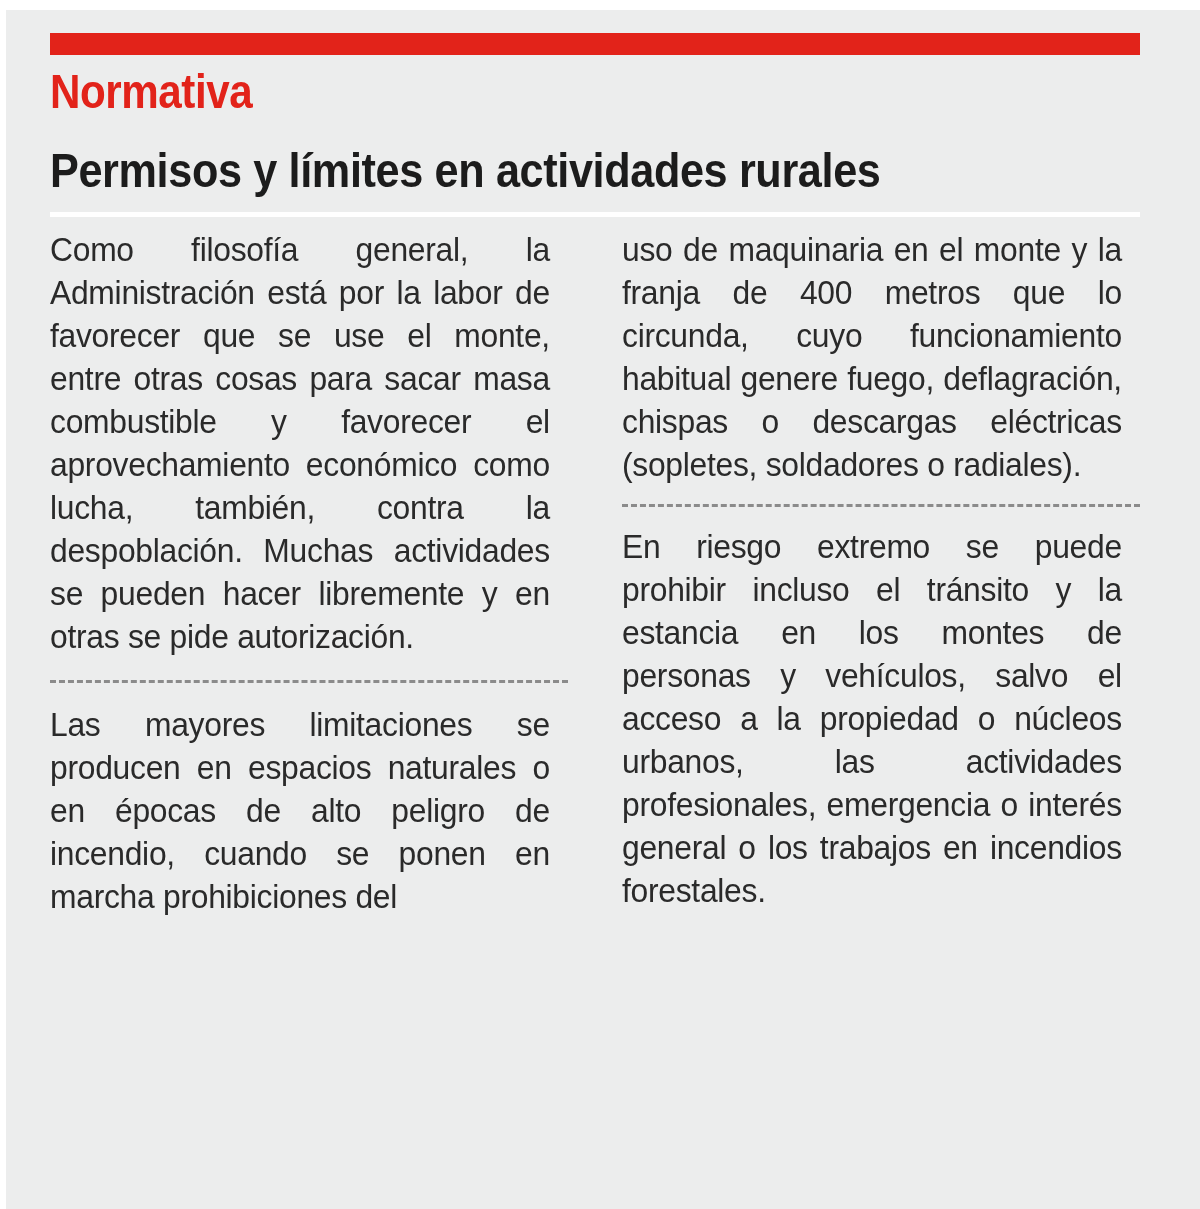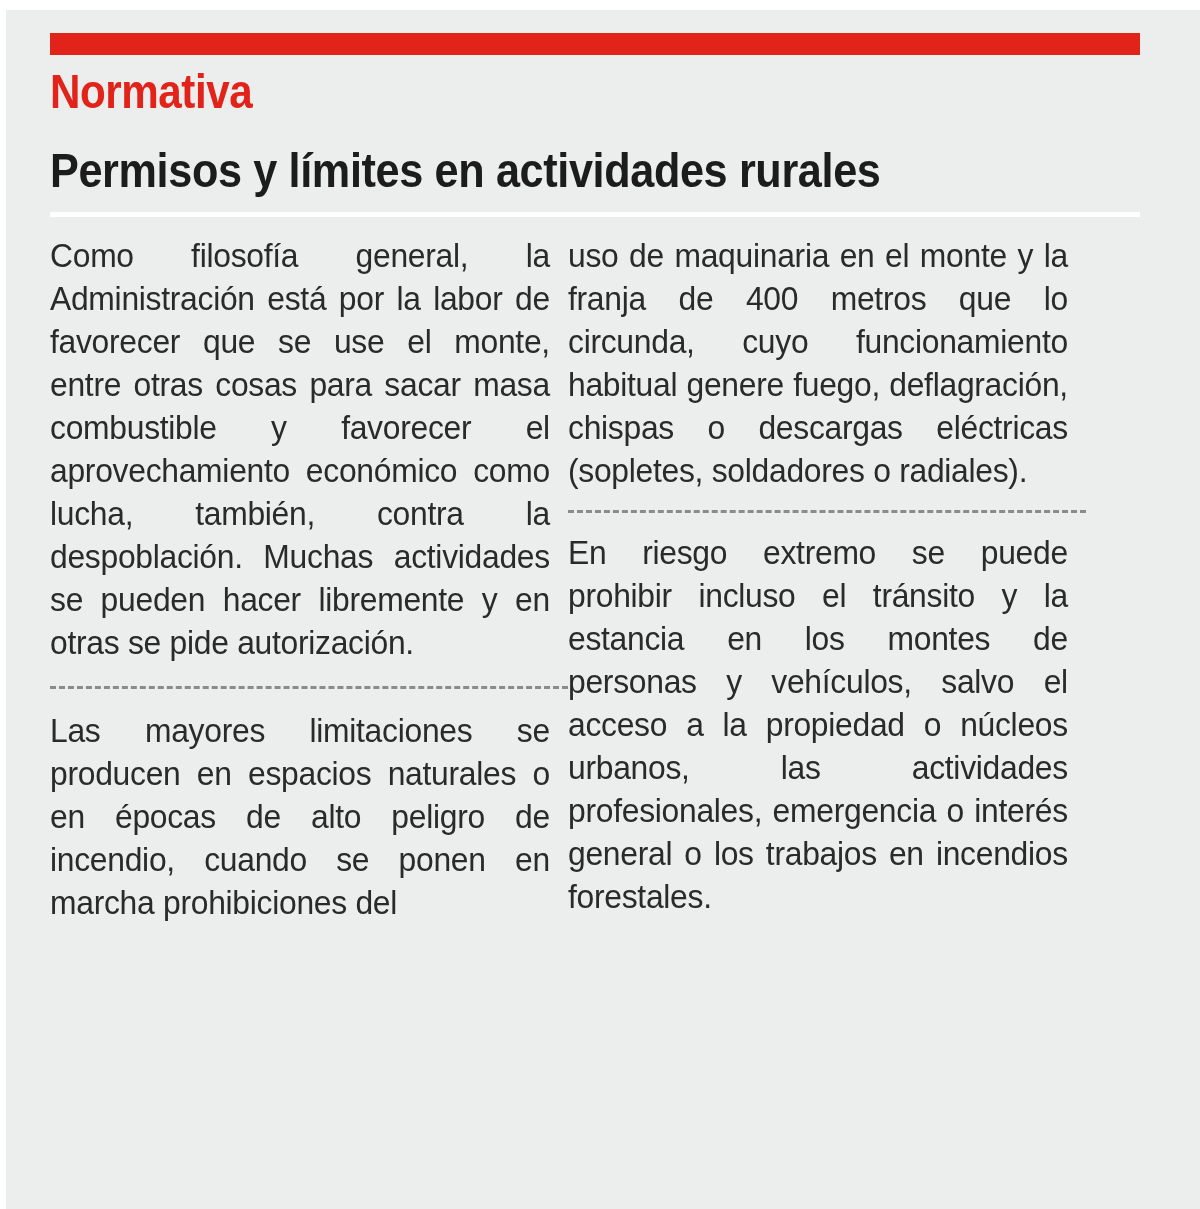--- a/index.html
+++ b/index.html
@@ -80,22 +80,23 @@
   
   .white-rule {
     margin-top: 16px;
     width: 1090px;
     height: 5px;
     background: #ffffff;
   }
 
   
   .columns {
-    margin-top: 17px;
+    margin-top: 11px;
     display: flex;
+    gap: 54px;
     width: 1090px;
   }
   .col {
     width: 518px;
     flex: 0 0 518px;
   }
 
   .para {
     color: #2a2a2a;
     font-family: "Liberation Sans", sans-serif;

